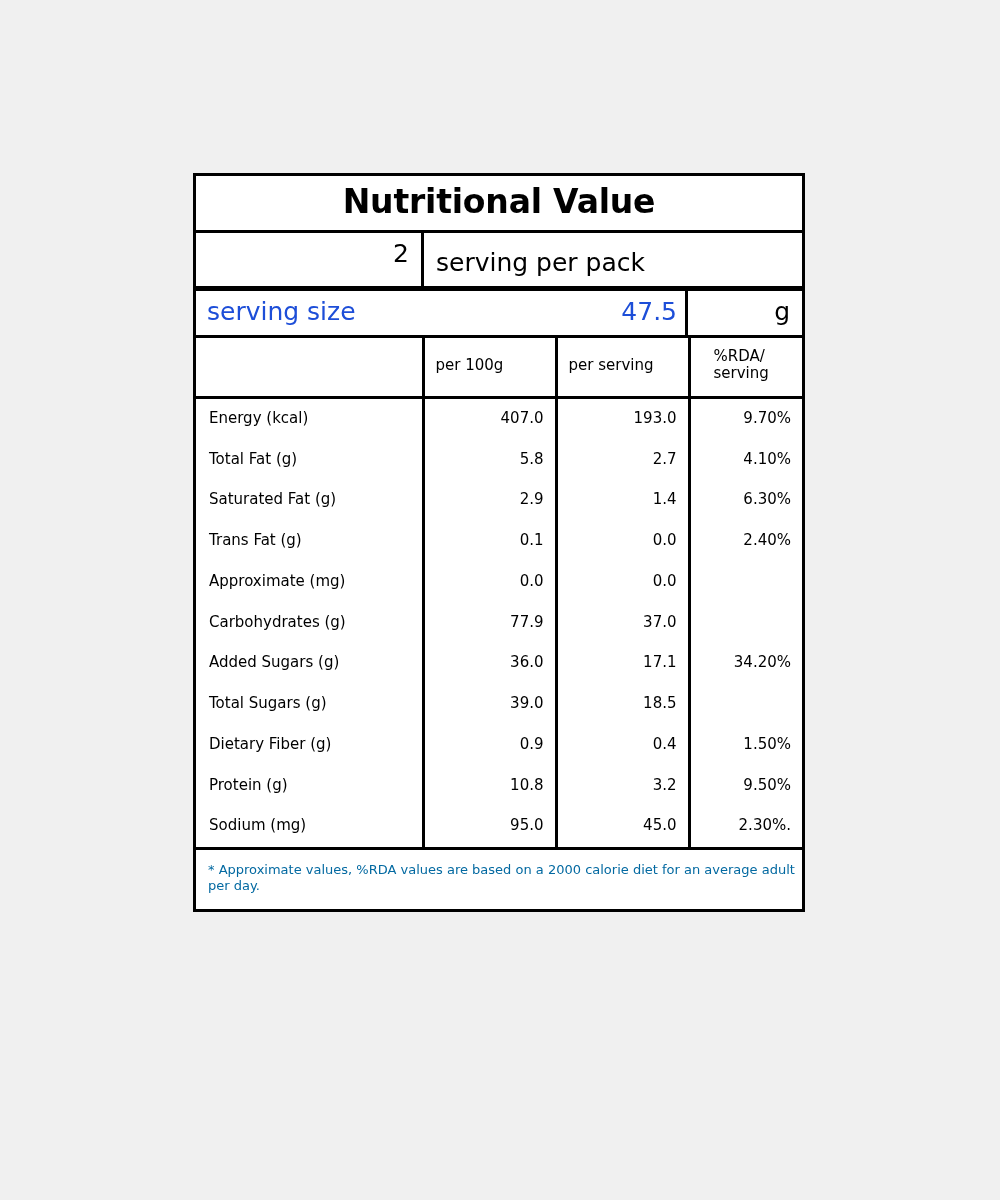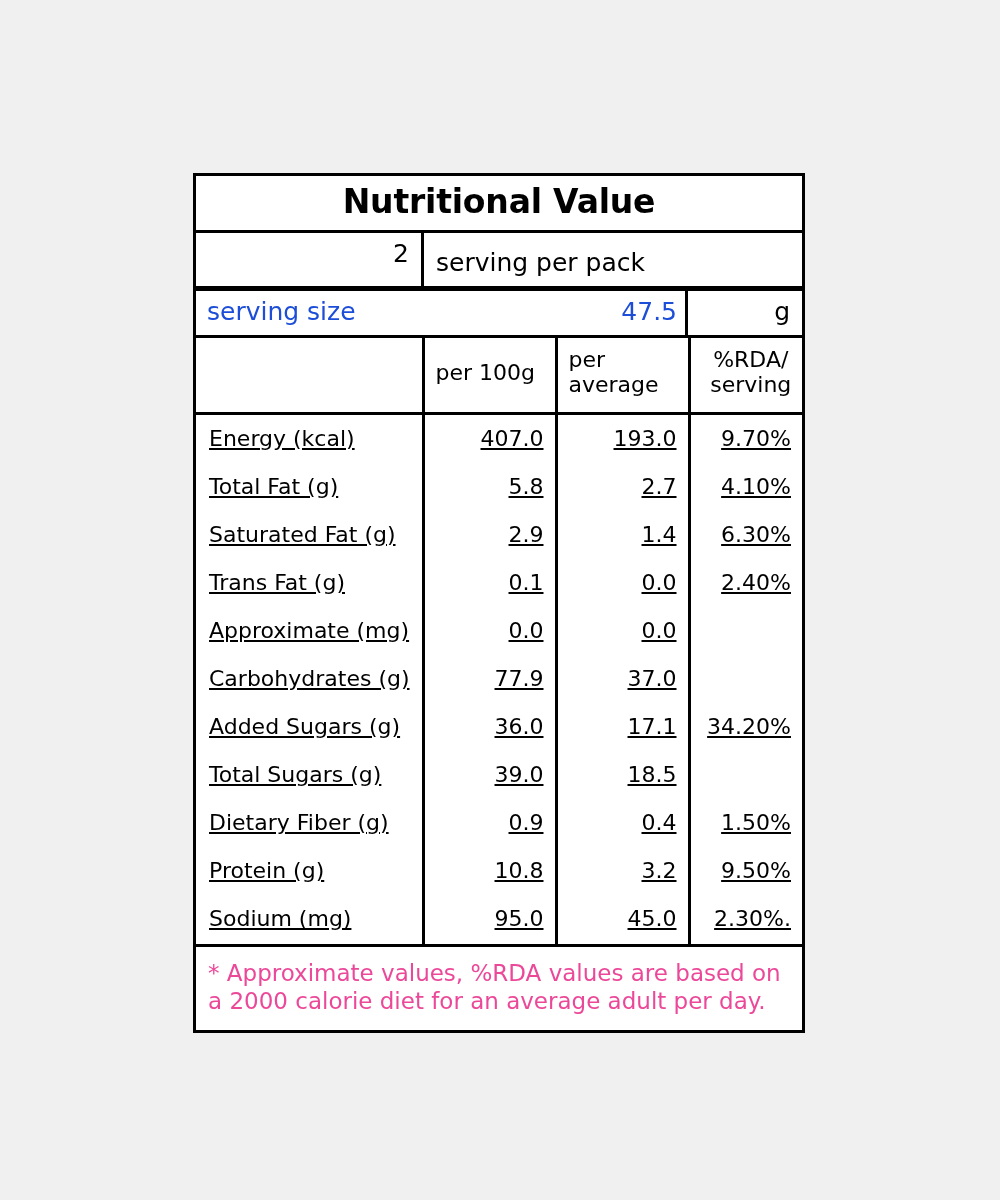--- a/index.html
+++ b/index.html
@@ -89,21 +89,21 @@
     padding: 6px 12px 9px 0;
     font-size: 25px;
     color: #000;
   }
   table.nutri {
     width: 100%;
     border-collapse: collapse;
     table-layout: fixed;
   }
   table.nutri th, table.nutri td {
-    font-size: 22px;
+    font-size: 15px;
     color: #000;
     font-weight: normal;
     vertical-align: middle;
   }
   .col-name { width: 227px; }
   .col-100g { width: 133px; }
   .col-serv { width: 133px; }
   .col-rda  { width: 113px; }
 
   thead tr th {
@@ -118,27 +118,26 @@
     text-align: left;
     padding-left: 11px;
     border-right: 3px solid #000;
   }
   thead th.h-serv {
     text-align: left;
     padding-left: 11px;
     border-right: 3px solid #000;
   }
   thead th.h-rda {
-    text-align: center;
-    padding-left: 9px;
+    text-align: left;
+    padding-left: 23px;
   }
   tbody td {
     padding: 12px 0 13px 0;
     line-height: 1.05;
-    text-decoration: underline;
   }
   tbody td.c-name {
     text-align: left;
     padding-left: 13px;
     border-right: 3px solid #000;
   }
   tbody td.c-100g {
     text-align: right;
     padding-right: 11px;
     border-right: 3px solid #000;
@@ -150,23 +149,23 @@
   }
   tbody td.c-rda {
     text-align: right;
     padding-right: 11px;
   }
   tbody tr:last-child td {
     border-bottom: 3px solid #000;
   }
   .footnote {
     padding: 12px 0 14px 12px;
-    font-size: 23px;
+    font-size: 13px;
     line-height: 1.25;
-    color: #ec4899;
+    color: #0369a1;
   }
 </style>
 </head>
 <body>
 
 <div class="stage">
   <div class="panel">
 
     <div class="title-row">
       <div class="title">Nutritional Value</div>
@@ -187,21 +186,21 @@
       <colgroup>
         <col class="col-name">
         <col class="col-100g">
         <col class="col-serv">
         <col class="col-rda">
       </colgroup>
       <thead>
         <tr>
           <th class="h-name"></th>
           <th class="h-100g">per 100g</th>
-          <th class="h-serv">per average</th>
+          <th class="h-serv">per serving</th>
           <th class="h-rda">%RDA/ serving</th>
         </tr>
       </thead>
       <tbody id="nutri-body">
           <tr>
             <td class="c-name">Energy (kcal)</td>
             <td class="c-100g">407.0</td>
             <td class="c-serv">193.0</td>
             <td class="c-rda">9.70%</td>
           </tr>

